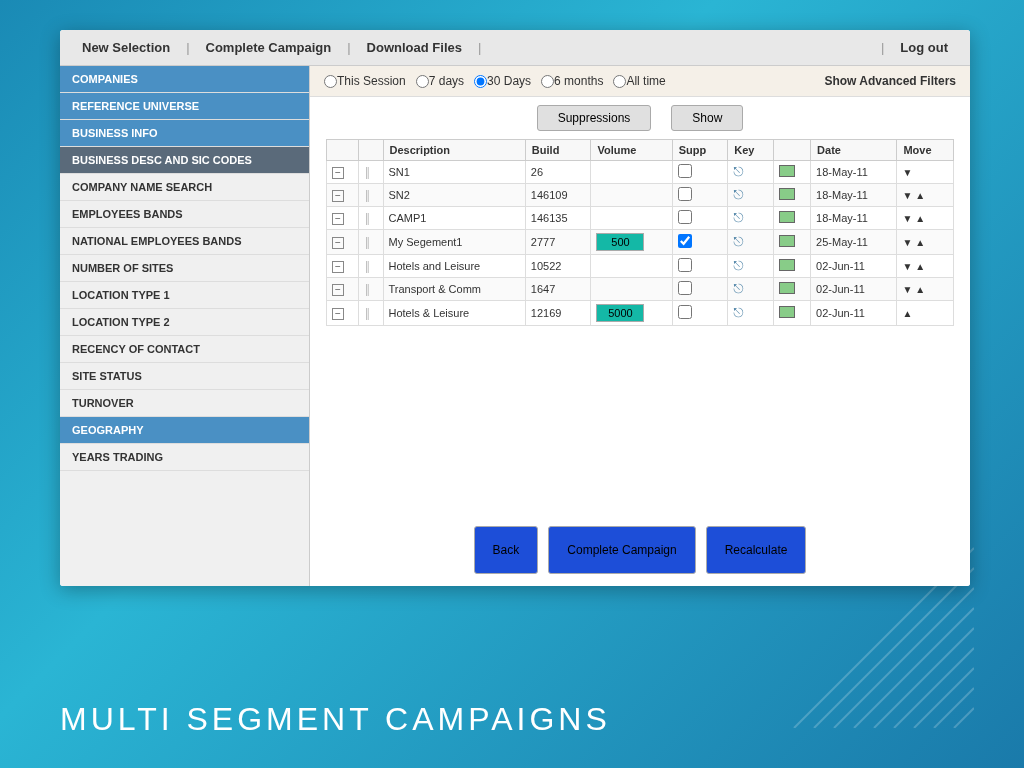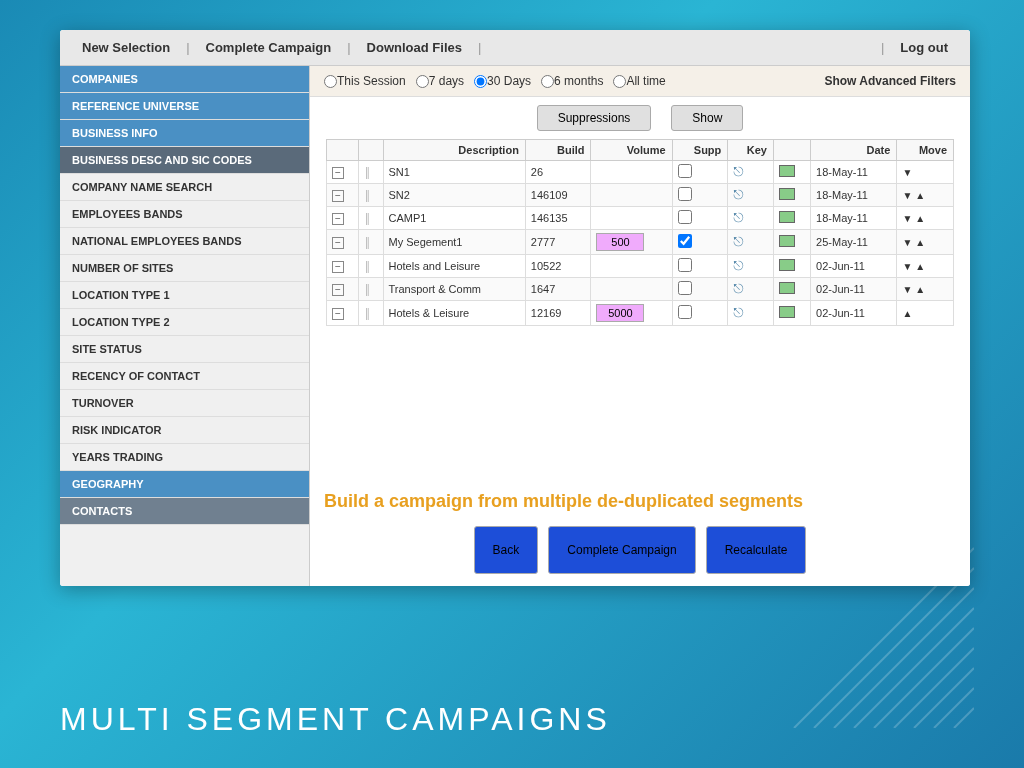--- a/index.html
+++ b/index.html
@@ -153,34 +153,34 @@
     
     .data-table {
       width: 100%;
       border-collapse: collapse;
       font-size: 11px;
     }
     .data-table th {
       background: #f8f8f8;
       border: 1px solid #ccc;
       padding: 4px 6px;
-      text-align: right;
+      text-align: left;
       font-weight: bold;
       color: #333;
     }
     .data-table td {
       border: 1px solid #ddd;
       padding: 3px 5px;
       vertical-align: middle;
       color: #333;
     }
     .data-table tr:nth-child(even) td { background: #fafafa; }
     .vol-input {
       width: 48px;
-      background: #f0abfc;
+      background: #14b8a6;
       border: 1px solid #aaa;
       padding: 2px 3px;
       font-size: 11px;
       text-align: center;
     }
     .supp-check {
       width: 14px;
       height: 14px;
     }
     .key-icon {
@@ -294,27 +294,25 @@
         <div class="sidebar-item active-blue">COMPANIES</div>
         <div class="sidebar-item active-blue">REFERENCE UNIVERSE</div>
         <div class="sidebar-item active-blue">BUSINESS INFO</div>
         <div class="sidebar-item active-dark">BUSINESS DESC AND SIC CODES</div>
         <div class="sidebar-item ">COMPANY NAME SEARCH</div>
         <div class="sidebar-item ">EMPLOYEES BANDS</div>
         <div class="sidebar-item ">NATIONAL EMPLOYEES BANDS</div>
         <div class="sidebar-item ">NUMBER OF SITES</div>
         <div class="sidebar-item ">LOCATION TYPE 1</div>
         <div class="sidebar-item ">LOCATION TYPE 2</div>
+        <div class="sidebar-item ">RECENCY OF CONTACT</div>
         <div class="sidebar-item ">SITE STATUS</div>
-        <div class="sidebar-item ">RECENCY OF CONTACT</div>
         <div class="sidebar-item ">TURNOVER</div>
-        <div class="sidebar-item ">RISK INDICATOR</div>
+        <div class="sidebar-item active-blue">GEOGRAPHY</div>
         <div class="sidebar-item ">YEARS TRADING</div>
-        <div class="sidebar-item active-blue">GEOGRAPHY</div>
-        <div class="sidebar-item active-gray">CONTACTS</div>
       </div>
 
     <div class="right-panel">
 
       <div class="filter-bar">
         <label>
           <input type="radio" name="filter" style=""> 
             <span>This Session</span>
         </label>
         <label>
@@ -440,21 +438,20 @@
                 <td><input type="checkbox" class="supp-check" style=""></td>
                 <td><span class="key-icon">⎋</span></td>
                 <td><span class="img-icon"></span></td>
                 <td>02-Jun-11</td>
                 <td class="arrows-cell"><span class="arrow-up">▲</span></td>
               </tr>
             </tbody>
         </table>
       </div>
 
-      <div class="promo-text">Build a campaign from multiple de-duplicated segments</div>
 
       <div class="bottom-btns">
         <button class="btn-white">Back</button>
         <button class="btn-white">Complete Campaign</button>
         <button class="btn-white">Recalculate</button>
       </div>
 
     </div>
   </div>
 </div>

